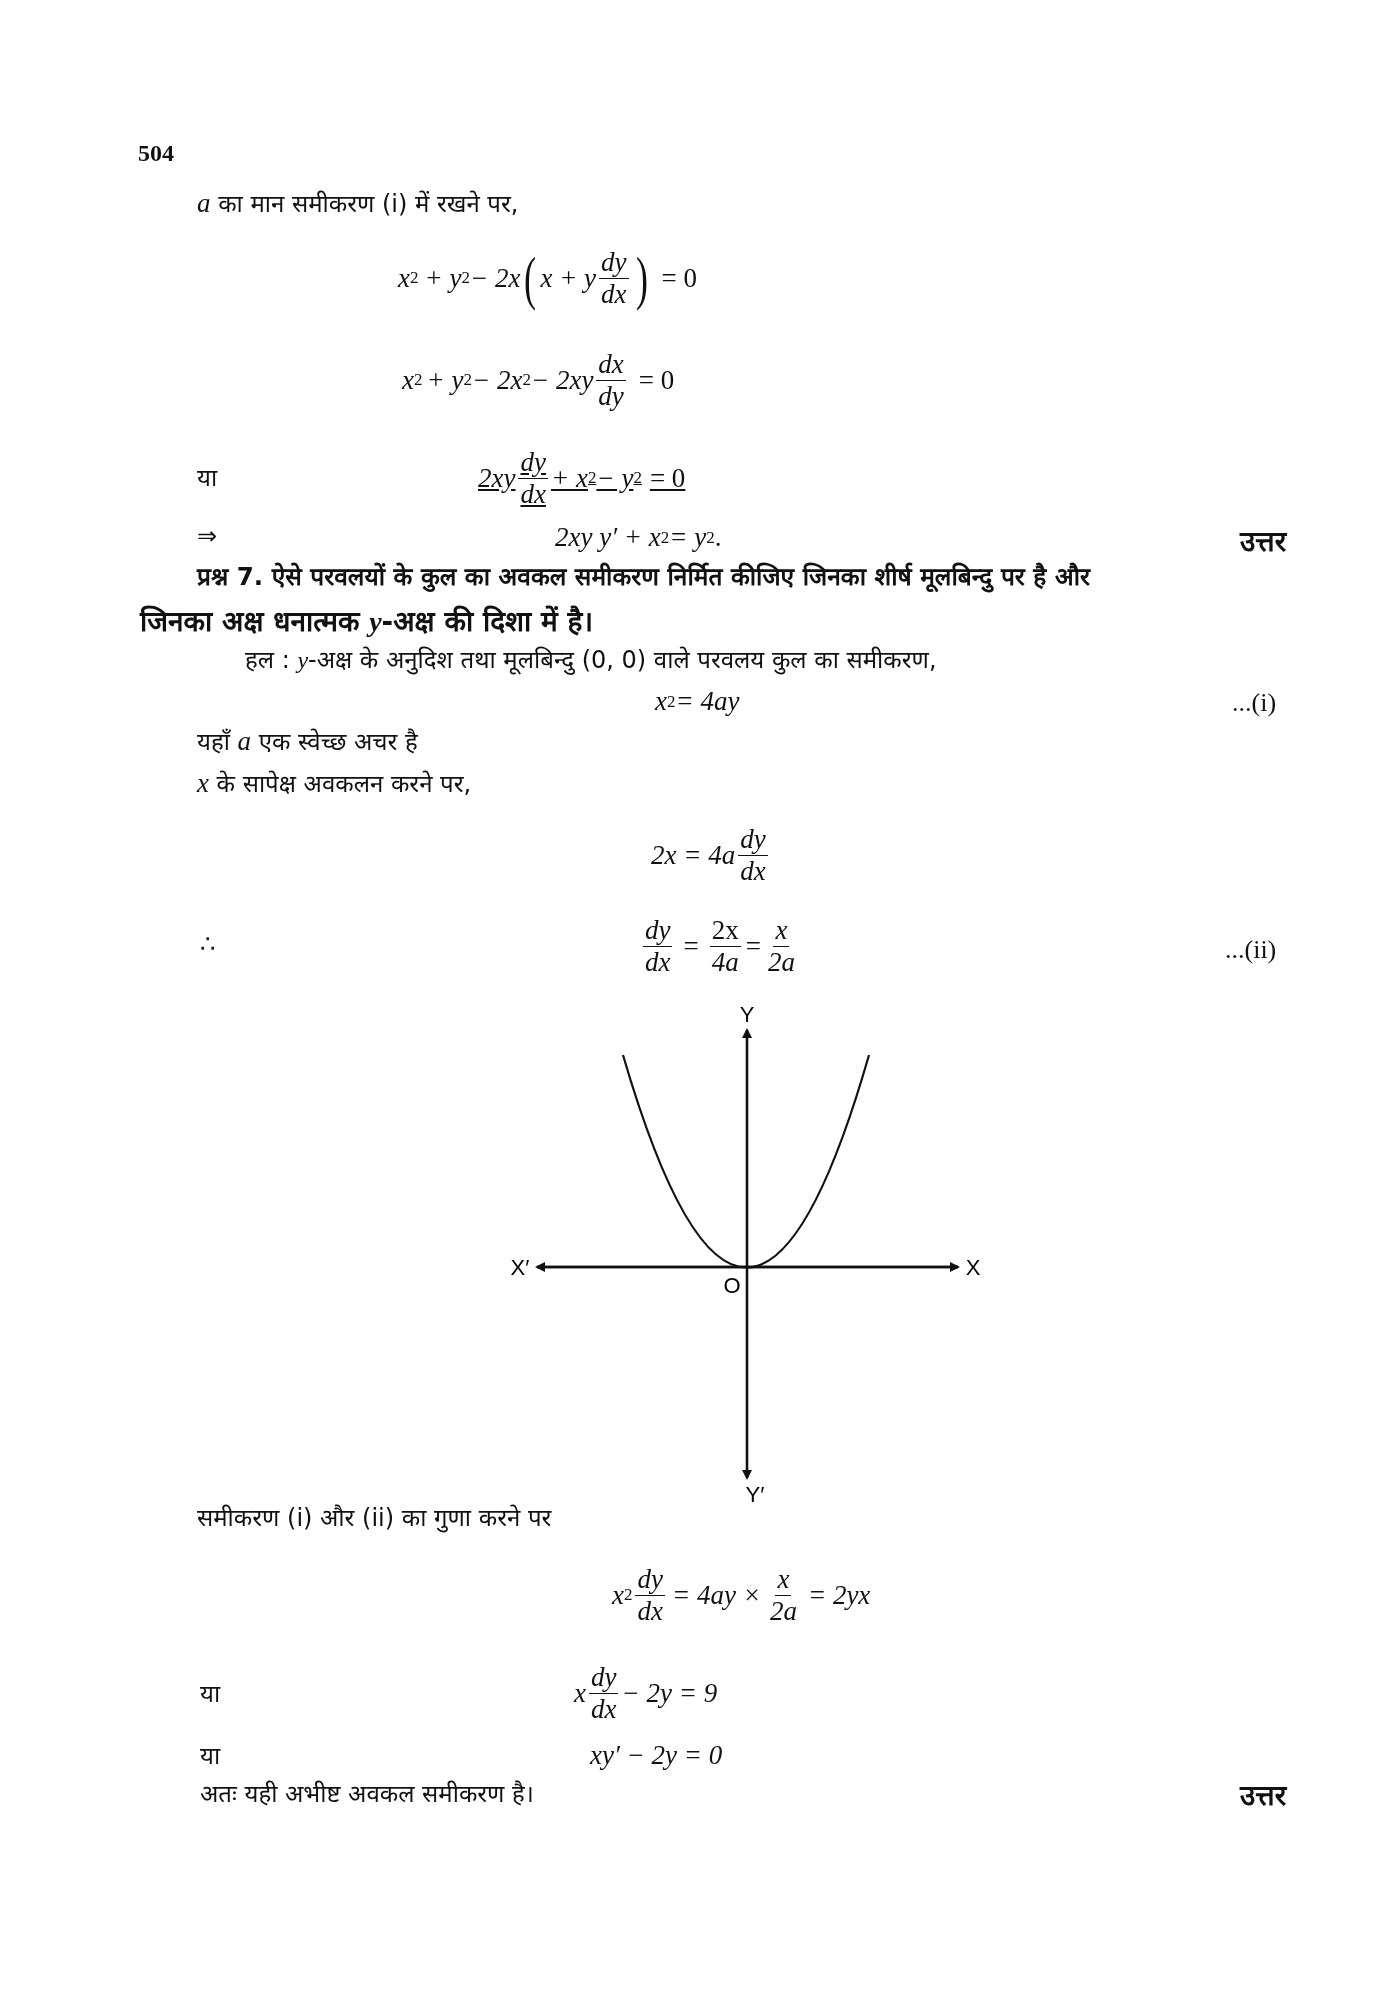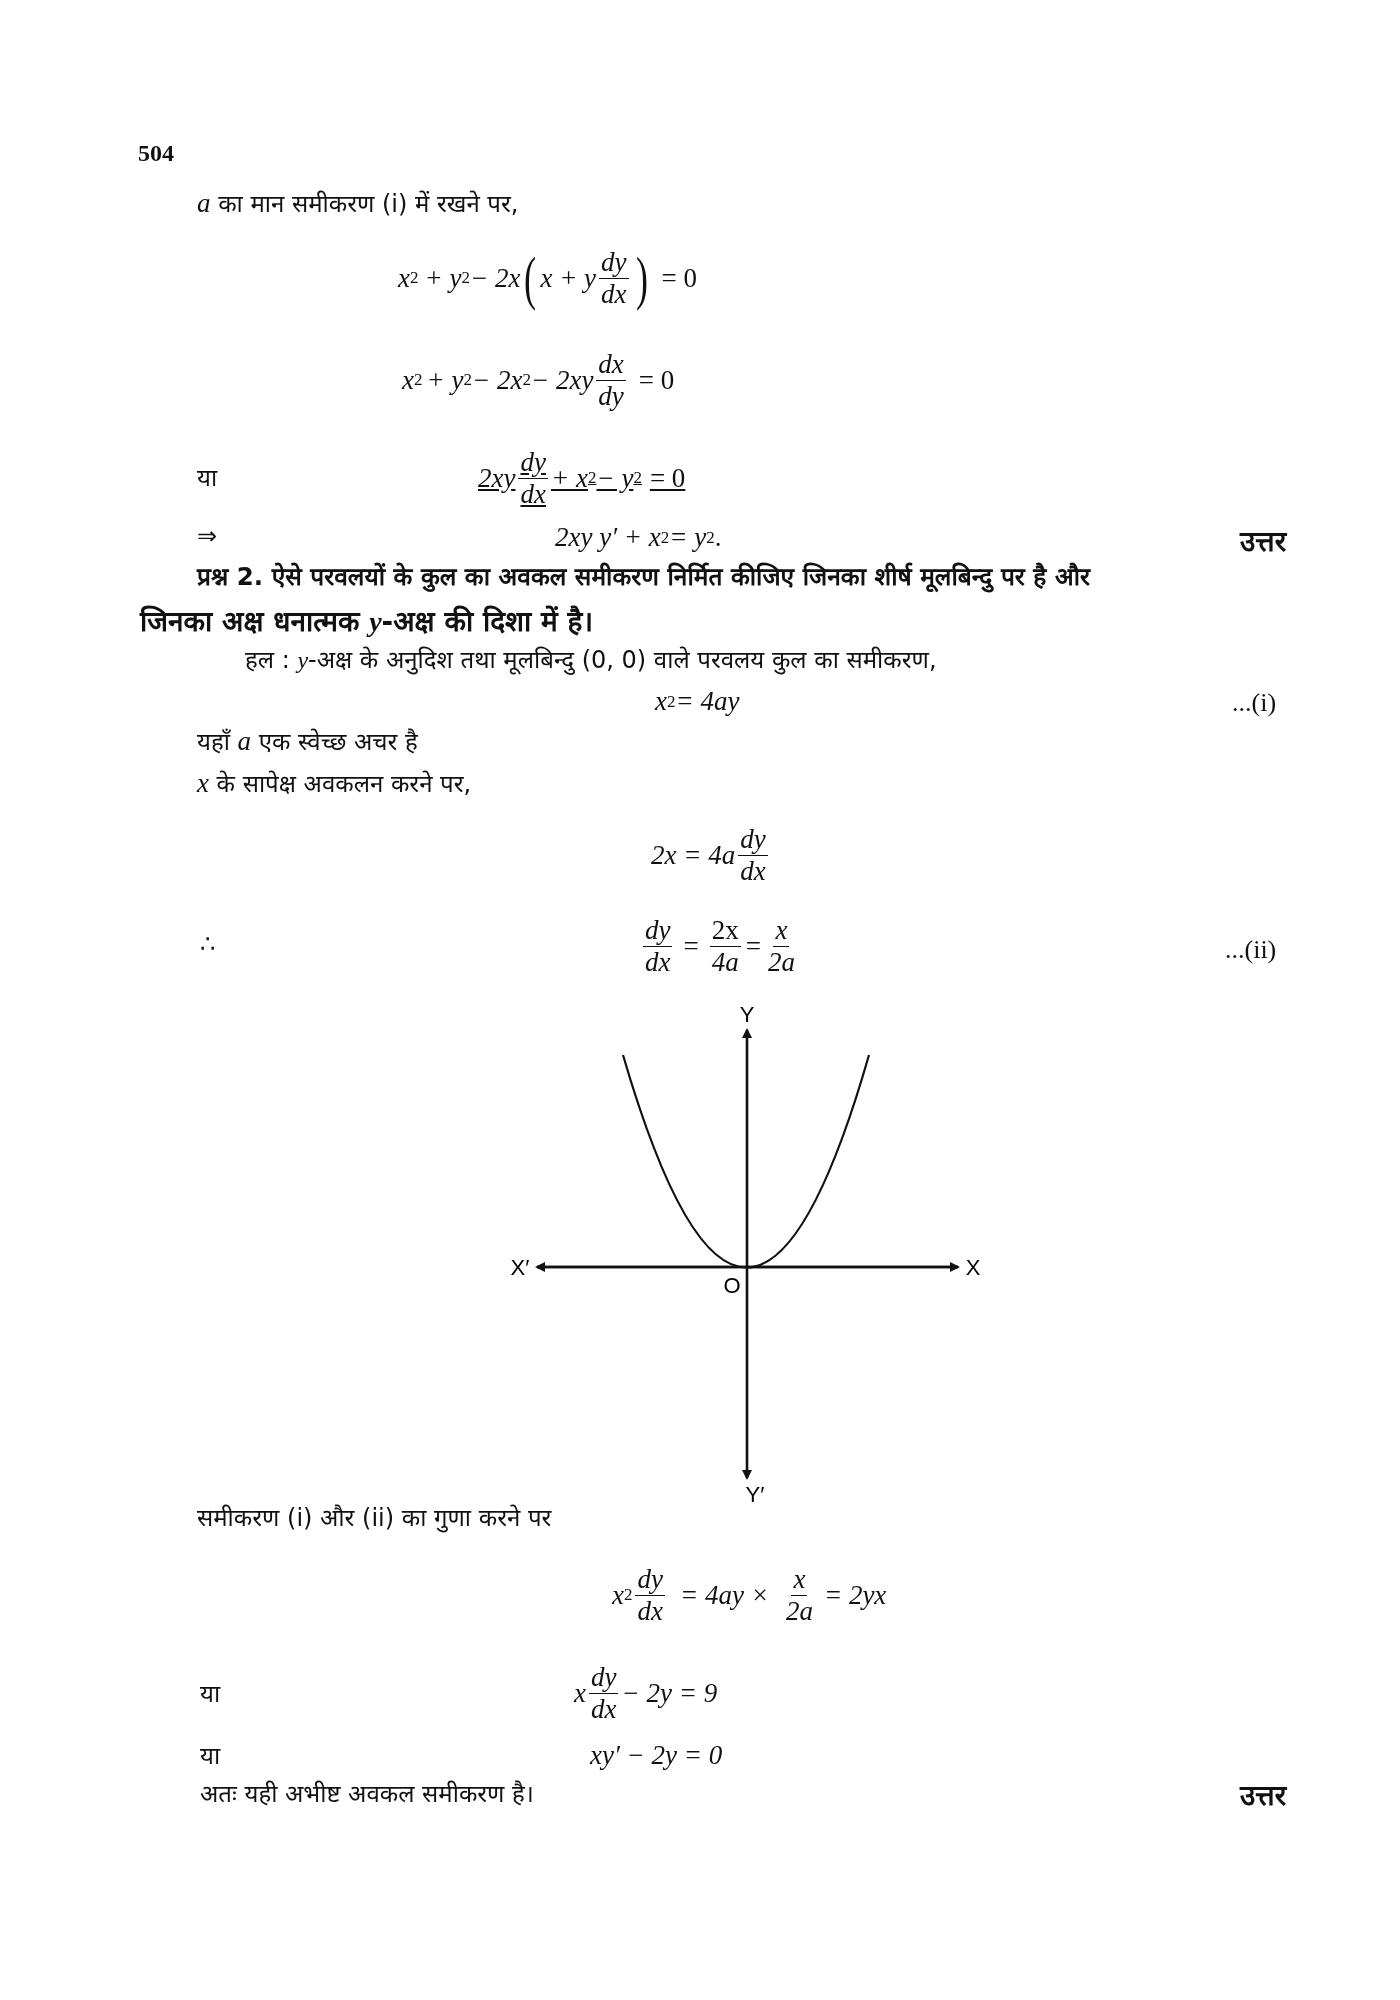--- a/index.html
+++ b/index.html
@@ -76,21 +76,21 @@
 <div class="abs" style="left:197px; top:522px; font-family:'DejaVu Sans',sans-serif; font-size:24px;">⇒</div>
 <div class="abs math" style="left:555px; top:522px;">
   <span>2xy y′ + x</span>
     <sup class="n">2</sup>
   <span> = y</span>
     <sup class="n">2</sup>
     <span class="n">.</span>
 </div>
 <div class="abs hib" style="left:1240px; top:528px;">उत्तर</div>
 
-<div class="abs hib" style="left:197px; top:565px; font-size:24.5px;">प्रश्न 2.  ऐसे परवलयों के कुल का अवकल समीकरण निर्मित कीजिए जिनका शीर्ष मूलबिन्दु पर है और</div>
+<div class="abs hib" style="left:197px; top:565px; font-size:24.5px;">प्रश्न 7.  ऐसे परवलयों के कुल का अवकल समीकरण निर्मित कीजिए जिनका शीर्ष मूलबिन्दु पर है और</div>
 <div class="abs hib" style="left:140px; top:608px;">
   <span>जिनका अक्ष धनात्मक </span><span style="font-family:'Liberation Serif',serif; font-style:italic;">y</span><span>-अक्ष की दिशा में है।</span>
 </div>
 
 <div class="abs hi" style="left:197px; top:648px;margin-left:48px;">
   <span>हल : </span><span style="font-family:'Liberation Serif',serif; font-style:italic;">y</span><span>-अक्ष के अनुदिश तथा मूलबिन्दु (0, 0) वाले परवलय कुल का समीकरण,</span>
 </div>
 <div class="abs math" style="left:655px; top:686px;">
   <span>x</span>
     <sup class="n">2</sup>
@@ -152,21 +152,21 @@
 
 <div class="abs hi" style="left:197px; top:1506px;">समीकरण (i) और (ii) का गुणा करने पर</div>
 
 <div class="abs math" style="left:612px; top:1560px; height:70px;">
   <span>x</span>
     <sup class="n">2</sup>
   <span class="frac">
       <span class="num">dy</span>
       <span class="den">dx</span>
     </span>
-  <span style="margin:0 12px;font-style:italic;">= 4ay ×</span>
+  <span style="margin:0 4px;font-style:italic;">= 4ay ×</span>
   <span class="frac">
       <span class="num">x</span>
       <span class="den">2a</span>
     </span>
   <span style="margin-left:6px;">= 2yx</span>
 </div>
 
 <div class="abs hi" style="left:200px; top:1682px;">या</div>
 <div class="abs math" style="left:574px; top:1658px; height:70px;">
   <span>x</span>

